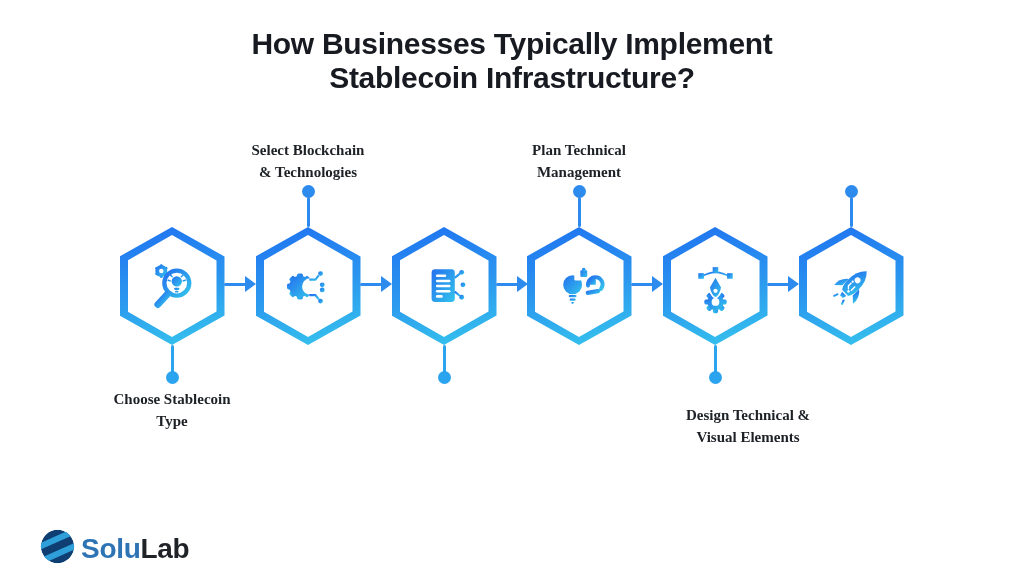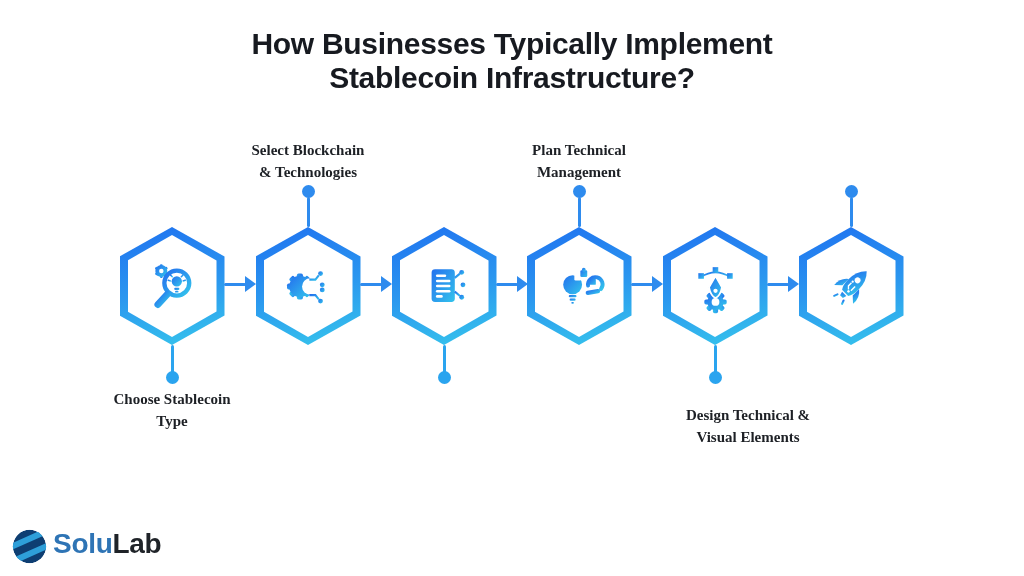--- a/index.html
+++ b/index.html
@@ -92,23 +92,23 @@
     line-height: 22px;
     font-weight: bold;
     color: #1d2025;
     white-space: pre-line;
     font-family: Liberation Serif, serif;
   }
 
   
   .logo {
     position: absolute;
-    left: 11px; top: 528px;
+    left: 39px; top: 528px;
     display: flex;
-    align-items: flex-start;
+    align-items: flex-end;
     gap: 5px;
   }
   .logo-text {
     font-size: 28px;
     font-weight: bold;
     letter-spacing: -0.3px;
   }
   .logo-text .solu { color: #2e74b5; }
   .logo-text .lab  { color: #1f2328; }
 </style>

